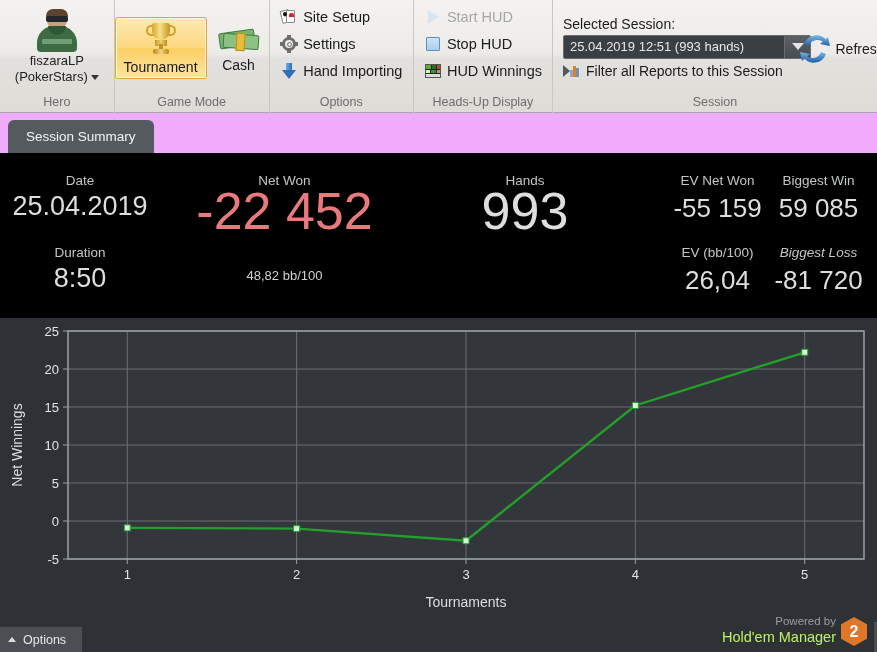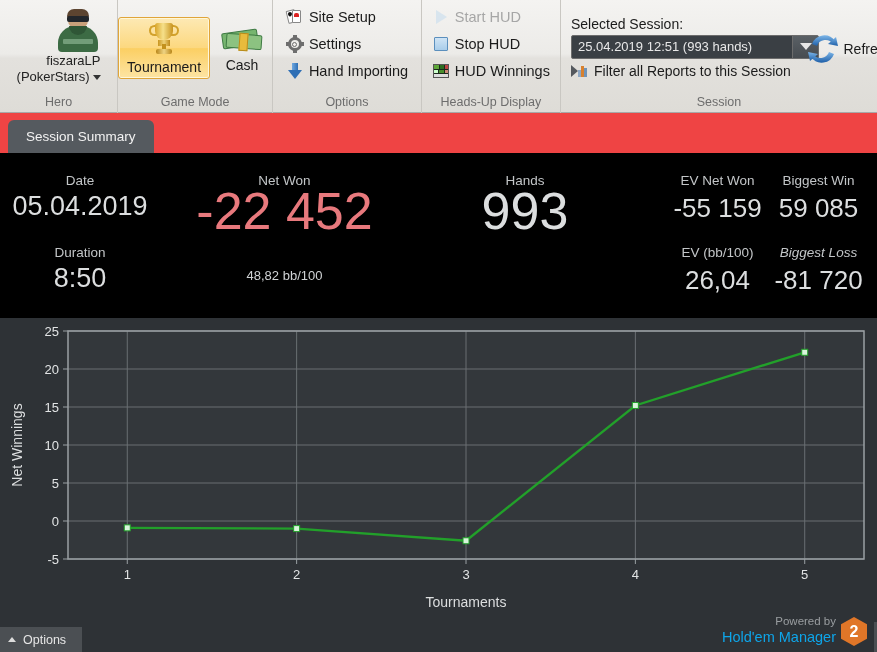--- a/index.html
+++ b/index.html
@@ -19,21 +19,21 @@
   .ribbon-inner { position: relative; width: 100%; height: 100%; display: flex; }
 
   .rgroup { position: relative; height: 113px; display: flex; flex-direction: column;
             align-items: center; }
   .rgroup + .rgroup { border-left: 1px solid #c9c7c2; }
   .rgroup-body { flex: 1; display: flex; align-items: center; justify-content: center; padding: 2px 6px 0; }
   .rgroup-title { height: 20px; line-height: 18px; font-size: 12.5px; color: #6d6d6d; text-align: center; width: 100%; }
 
   
   .g-hero { width: 122px; }
-  .hero-box { display: flex; flex-direction: column; align-items: flex-end; cursor: pointer; }
+  .hero-box { display: flex; flex-direction: column; align-items: center; cursor: pointer; }
   .avatar { width: 46px; height: 42px; position: relative; }
   .av-head { position: absolute; left: 13px; top: 0px; width: 20px; height: 19px;
              background: #c8a07a; border-radius: 50% 50% 45% 45%; }
   .av-hair { position: absolute; left: 12px; top: -1px; width: 22px; height: 9px;
              background: #5c4430; border-radius: 11px 11px 3px 3px; }
   .av-glass { position: absolute; left: 12px; top: 6px; width: 22px; height: 6px;
               background: #22262b; border-radius: 2px; }
   .av-body { position: absolute; left: 3px; top: 16px; width: 40px; height: 26px;
              background: #3c6b44; border-radius: 17px 17px 4px 4px; }
   .av-collar { position: absolute; left: 14px; top: 16px; width: 18px; height: 9px;
@@ -110,21 +110,21 @@
                    border-left: 11px solid #cfe0ee; opacity:.75; }
 
   .ic-stop .sq { position: absolute; left: 2px; top: 2px; width: 14px; height: 14px;
                  background: linear-gradient(to bottom,#cfe4f5,#a9cdea); border: 1px solid #5b8fbd; border-radius: 1px; }
 
   .ic-hud .bg { position: absolute; left: 1px; top: 2px; width: 16px; height: 14px; background: #1b2a1b; border: 1px solid #555; }
   .ic-hud i { position: absolute; display: block; }
 
   
   .g-session { flex: 1; align-items: stretch; }
-  .sess-body { flex: 1; display: flex; align-items: center; padding: 0 0 0 10px; }
+  .sess-body { flex: 1; display: flex; align-items: center; padding: 0 8px 0 10px; }
   .sess-col { flex: 1; display: flex; flex-direction: column; justify-content: center; gap: 3px; padding-top: 2px; }
   .sess-label { font-size: 14px; color: #1b1b1b; }
   .combo { display: flex; align-items: stretch; width: 248px; height: 24px;
            background: #3a3f44; border: 1px solid #6c6c6c; border-radius: 2px; cursor: pointer; }
   .combo-val { flex: 1; display: flex; align-items: center; padding: 0 6px;
                font-size: 13px; color: #e8e8e8; white-space: nowrap; overflow: hidden; }
   .combo-arrow { width: 26px; display: flex; align-items: center; justify-content: center;
                  background: linear-gradient(to bottom,#5a6065,#474c51); border-left: 1px solid #6c6c6c; }
   .combo-arrow .cv { width: 0; height: 0; border-left: 6px solid transparent;
                      border-right: 6px solid transparent; border-top: 7px solid #e6e6e6; }
@@ -136,21 +136,21 @@
                       border-top: 6px solid transparent; border-bottom: 6px solid transparent;
                       border-left: 7px solid #55595e; }
 
   .refresh-btn { width: 58px; display: flex; align-items: center;
                  justify-content: center; padding-top: 4px; cursor: pointer; }
   .ic-refresh { width: 40px; height: 40px; }
   .refresh-lbl { font-size: 14px; color: #1b1b1b; white-space: nowrap; margin-top: 1px; }
 
   
   .tabstrip { position: absolute; left: 0; top: 113px; width: 877px; height: 40px;
-              background: #ef4444; }
+              background: #f0abfc; }
   .tab { position: absolute; left: 8px; top: 7px; height: 33px; padding: 0 18px;
          display: flex; align-items: center; background: #555a5f;
          border-radius: 6px 6px 0 0; cursor: pointer; }
   .tab .tl { font-size: 13.5px; color: #f2f2f2; }
 
   
   .stats { position: absolute; left: 0; top: 153px; width: 877px; height: 165px;
            background: #000000; }
   .st-lbl { position: absolute; font-size: 13.5px; color: #c3c6c8; white-space: nowrap; }
   .st-val { position: absolute; color: #dcdedf; white-space: nowrap; }
@@ -166,21 +166,21 @@
   .footer { position: absolute; left: 0; bottom: 0; width: 877px; height: 30px; }
   .optbtn { position: absolute; left: 0; bottom: 0; width: 82px; height: 25px;
             background: #4b4f53; display: flex; align-items: center; gap: 7px;
             padding-left: 8px; cursor: pointer; }
   .optbtn .ol { font-size: 12.5px; color: #e6e6e6; }
   .chev-up { width: 0; height: 0; border-left: 4px solid transparent;
              border-right: 4px solid transparent; border-bottom: 5px solid #dcdcdc; }
   .powered { position: absolute; right: 10px; bottom: 6px; display: flex; align-items: flex-end; gap: 5px; }
   .pw-txt { text-align: right; }
   .pw1 { font-size: 11.5px; color: #9a9ea1; line-height: 14px; }
-  .pw2 { font-size: 14.5px; color: #0ea5e9; line-height: 18px; }
+  .pw2 { font-size: 14.5px; color: #bef264; line-height: 18px; }
   .hex2 { width: 26px; height: 29px; position: relative; }
   .hex-n { position: absolute; inset: 0; display: flex; align-items: center; justify-content: center;
            font-size: 16px; font-weight: bold; color: #fff; }
   .vsep { position: absolute; right: 0; bottom: 0; width: 3px; height: 30px; background: #4b4f53; }
 </style>
 </head>
 <body>
 
 <div id="app">
 
@@ -345,21 +345,21 @@
   </div>
 
   <div class="tabstrip">
     <div class="tab">
       <span class="tl">Session Summary</span>
     </div>
   </div>
 
   <div class="stats">
     <div class="st-lbl" style="left:0;top:20px;width:160px;text-align:center;">Date</div>
-    <div class="st-val" style="left:0;top:38px;width:160px;text-align:center;font-size:27px;">05.04.2019</div>
+    <div class="st-val" style="left:0;top:38px;width:160px;text-align:center;font-size:27px;">25.04.2019</div>
 
     <div class="st-lbl" style="left:0;top:92px;width:160px;text-align:center;">Duration</div>
     <div class="st-val" style="left:0;top:110px;width:160px;text-align:center;font-size:27px;">8:50</div>
 
     <div class="st-lbl" style="left:163px;top:20px;width:243px;text-align:center;">Net Won</div>
     <div class="st-val" style="left:163px;top:28px;width:243px;text-align:center;font-size:52px;color:#e8797d;">-22 452</div>
     <div class="st-lbl" style="left:163px;top:267px;width:243px;text-align:center;color:#d0d3d5;font-size:13px;top:115px;">48,82 bb/100</div>
 
     <div class="st-lbl" style="left:425px;top:20px;width:200px;text-align:center;">Hands</div>
     <div class="st-val" style="left:425px;top:28px;width:200px;text-align:center;font-size:52px;">993</div>

